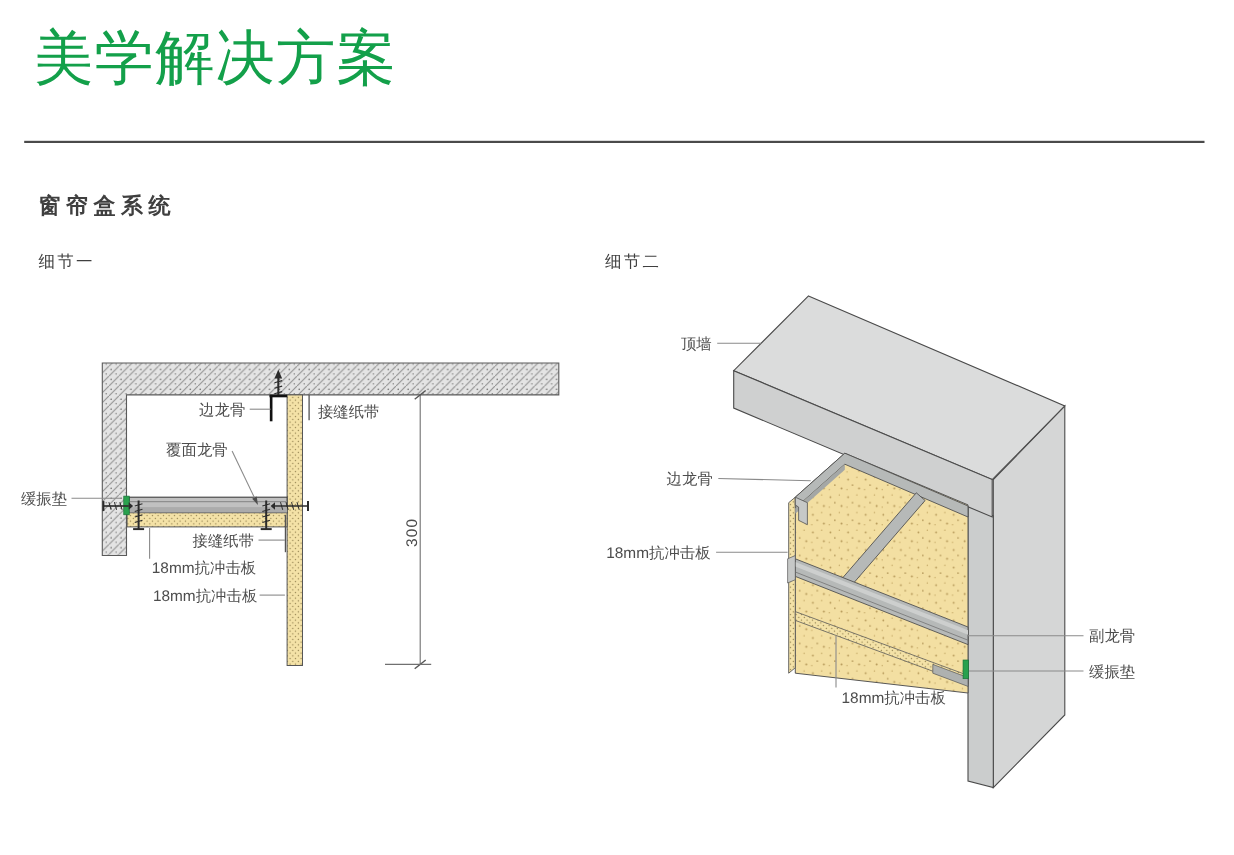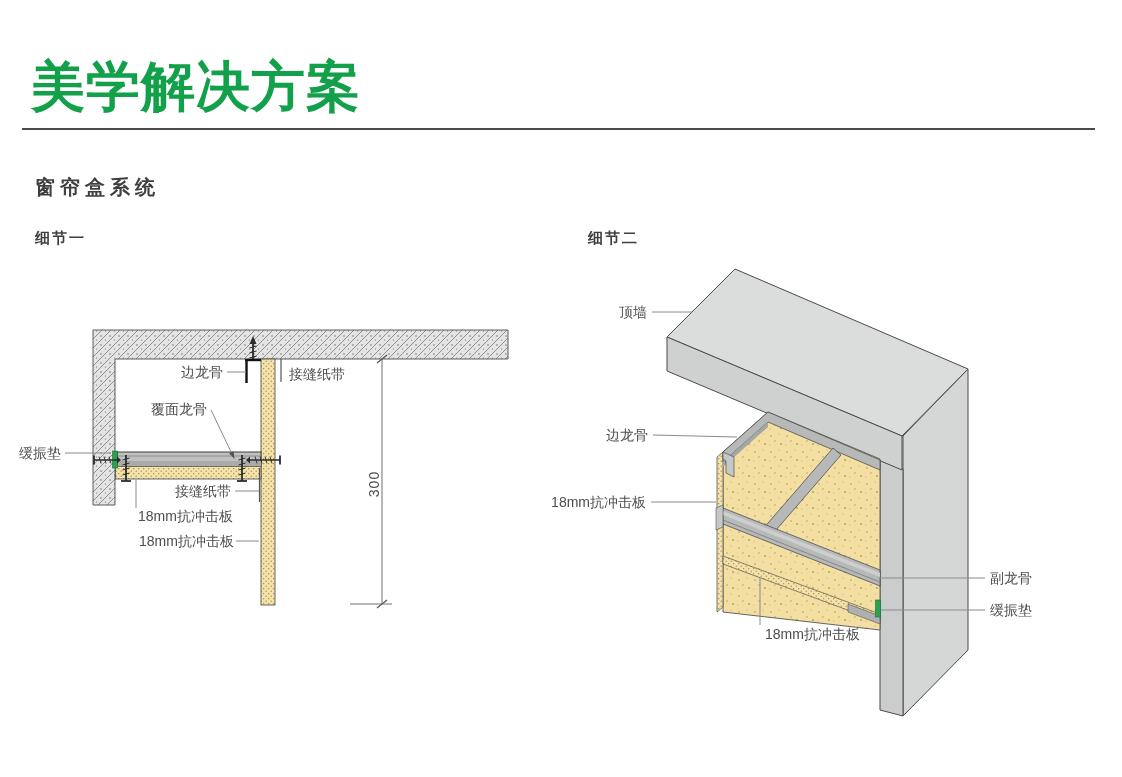--- a/index.html
+++ b/index.html
@@ -2,34 +2,34 @@
 <html><head>
 <meta charset="utf-8">
 <style>
   html,body{margin:0;padding:0;background:#ffffff;}
   body{
     width:1122px;height:777px;position:relative;overflow:hidden;
     font-family:"Liberation Sans","DejaVu Sans",sans-serif;
   }
   .page-title{
     position:absolute;left:31px;top:24px;
-    font-size:54px;font-weight:bold;color:#13A04A;line-height:1.1;letter-spacing:1px;margin-top:33px;
+    font-size:54px;font-weight:normal;color:#13A04A;line-height:1.1;letter-spacing:1px;
   }
   .divider{
     position:absolute;left:22px;top:128px;width:1073px;height:2px;background:#4A4A4A;
   }
   .section-title{
     position:absolute;left:35px;top:174px;
     font-size:20px;font-weight:bold;color:#3F3F3F;letter-spacing:5px;
   }
   .detail-title{
-    position:absolute;top:229px;font-size:15px;font-weight:bold;color:#3F3F3F;letter-spacing:2px;
+    position:absolute;top:229px;font-size:15px;font-weight:normal;color:#3F3F3F;letter-spacing:2px;
   }
   #detail1-title{left:35px;}
-  #detail2-title{left:588px;}
+  #detail2-title{left:550px;}
   svg.scene{position:absolute;left:0;top:0;}
   text{font-family:"Liberation Sans","DejaVu Sans",sans-serif;font-size:14px;fill:#4D4D4D;}
   .lead{stroke:#8A8A8A;stroke-width:1;fill:none;}
 </style>
 <title>美学解决方案</title></head>
 <body>
 
 <div class="page-title">美学解决方案</div>
 <div class="divider"></div>
 <div class="section-title">窗帘盒系统</div>

